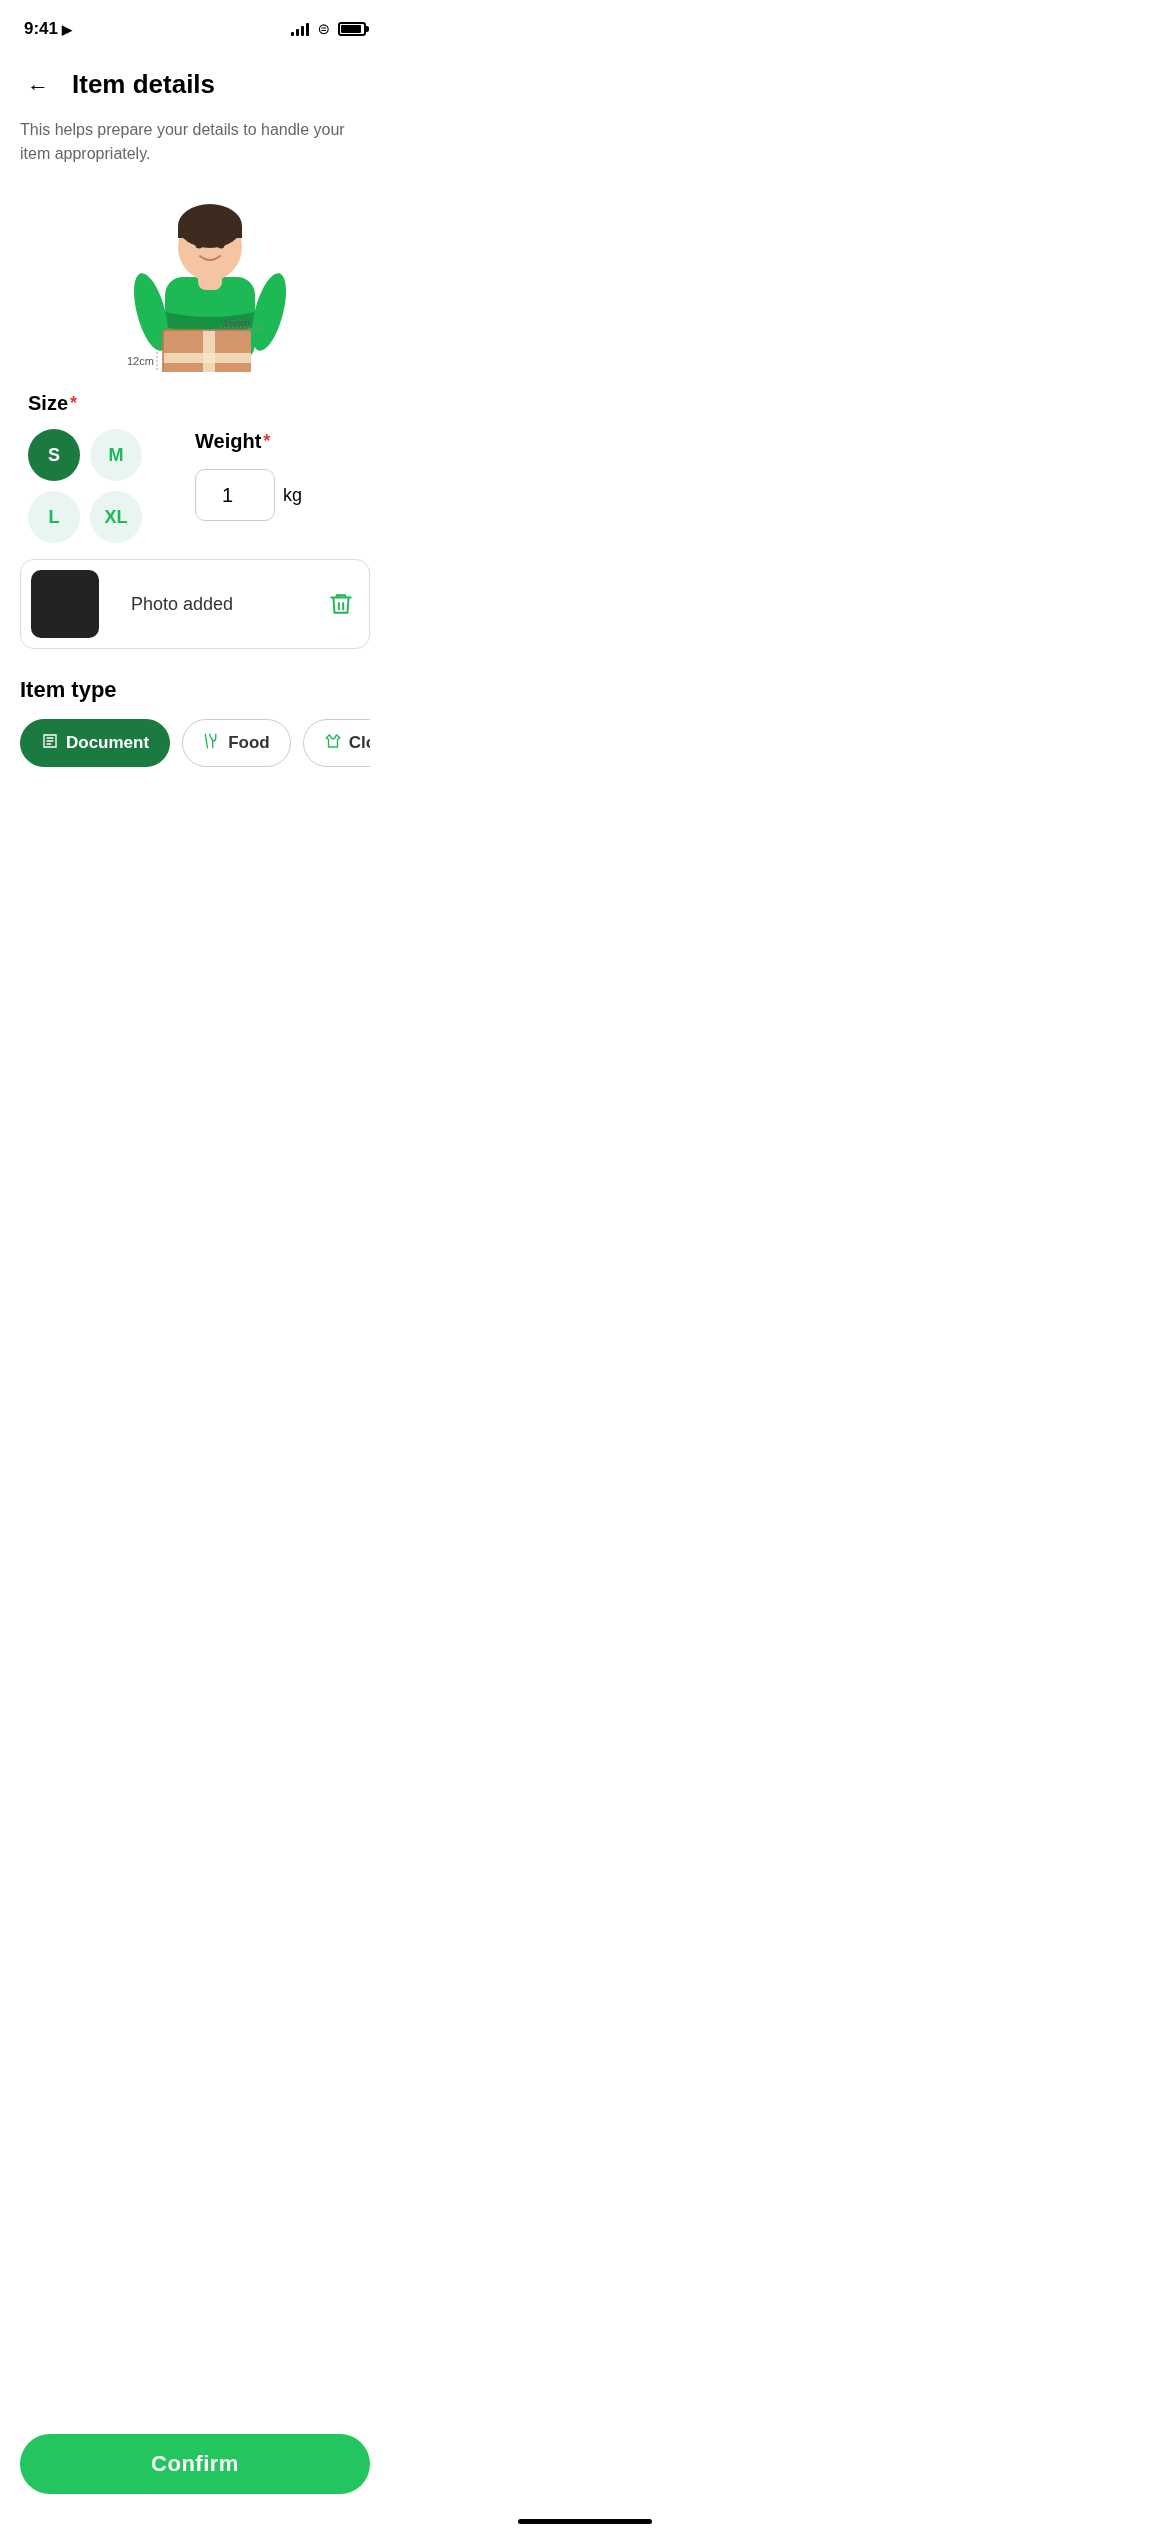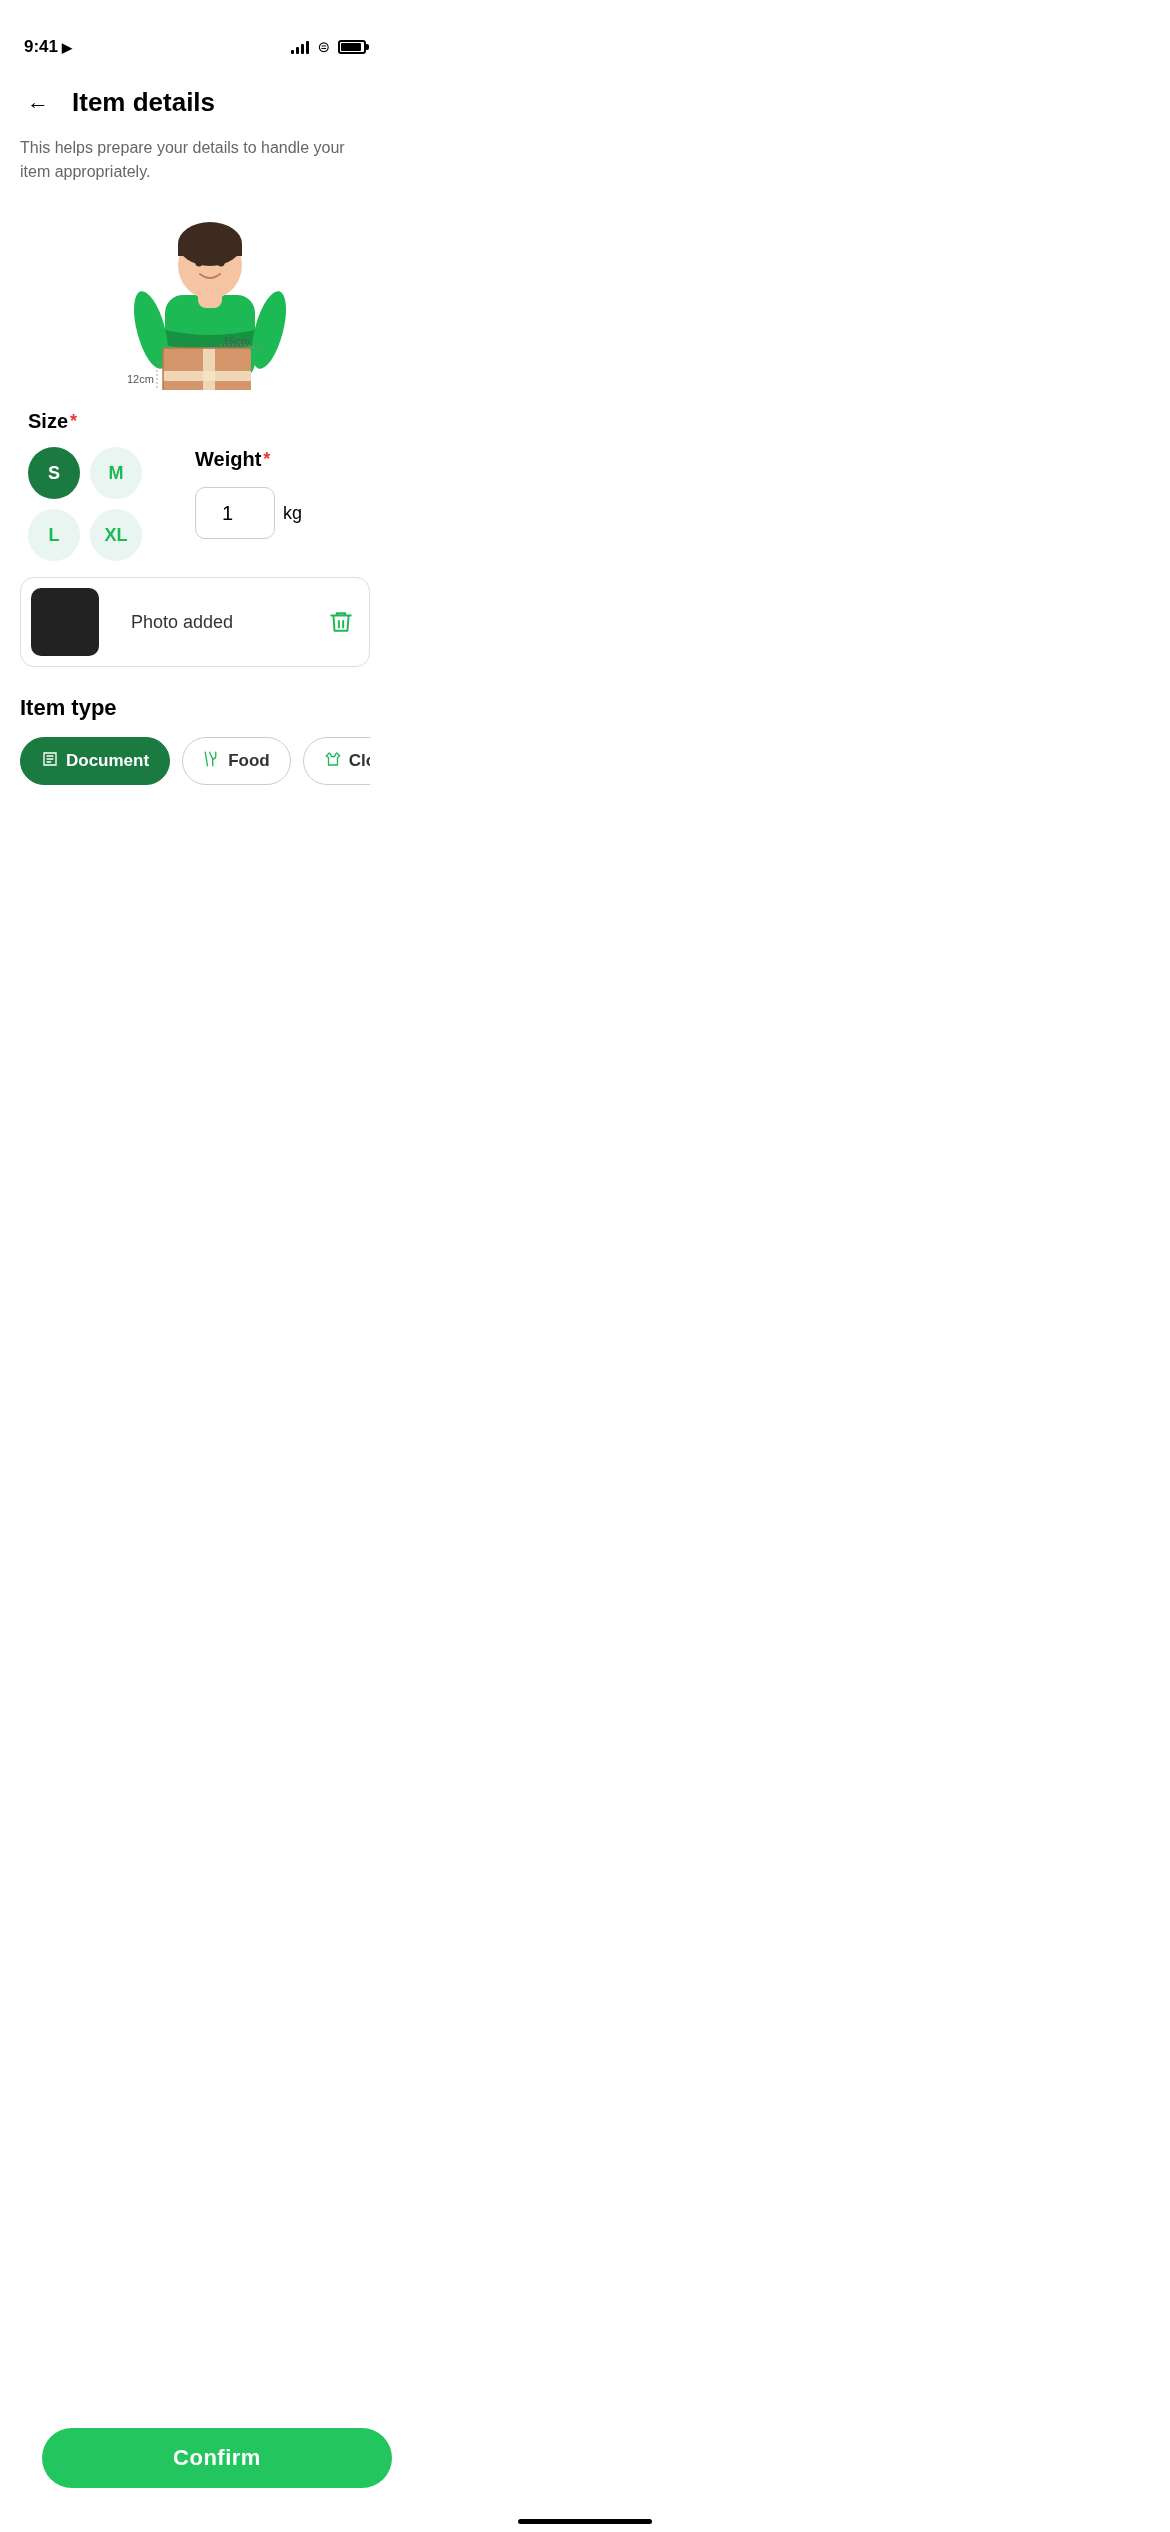--- a/index.html
+++ b/index.html
@@ -13,21 +13,20 @@
       overflow-x: hidden;
       position: relative;
     }
 
     
     .status-bar {
       display: flex;
       justify-content: space-between;
       padding: 14px 24px 6px;
       height: 50px;
-      margin-top: 18px;
     }
 
     .status-time {
       font-size: 17px;
       font-weight: 700;
       color: #000;
       display: flex;
       align-items: center;
       gap: 4px;
     }
@@ -291,26 +290,25 @@
     }
 
     
     .spacer {
       height: 120px;
     }
 
     
     .confirm-area {
       position: fixed;
-      bottom: 8px;
+      bottom: 2px;
       left: 0;
       width: 390px;
       background: linear-gradient(to top, #fff 80%, transparent);
       padding: 20px 20px 36px;
-      margin-left: 22px;
     }
 
     .confirm-btn {
       width: 100%;
       height: 60px;
       background: #22c55e;
       border: none;
       border-radius: 50px;
       color: #fff;
       font-size: 22px;

